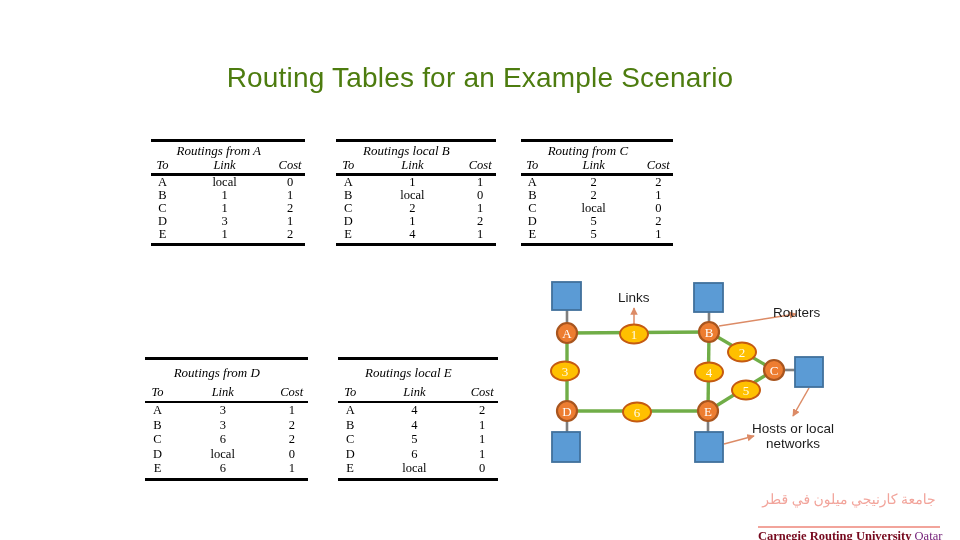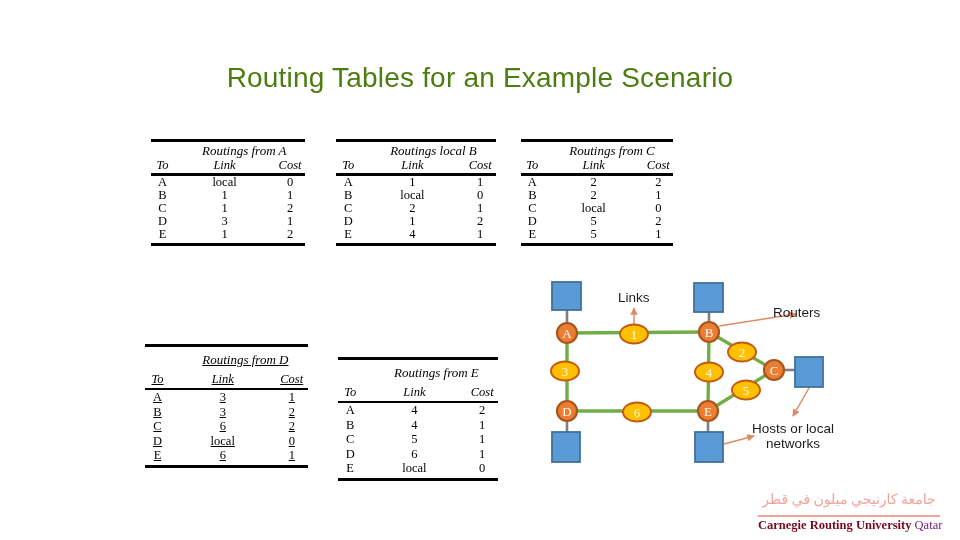--- a/index.html
+++ b/index.html
@@ -9,61 +9,61 @@
   .slide-title{
     position:absolute;left:0;top:50px;width:100%;
     text-align:center;font-size:28px;color:#4d7c0f;font-weight:400;
     letter-spacing:.2px;font-family:"Liberation Sans",sans-serif;margin-top:12px;
   }
 
   
   .rtable{position:absolute;font-family:"Liberation Serif",serif;color:#000;}
   .rt-rule{height:2.5px;background:#000;}
   .rt-rule-bot{height:3px;margin-top:2px;}
-  .rt-title{font-style:italic;text-align:right;padding-right:12%;font-size:13px;}
+  .rt-title{font-style:italic;text-align:center;padding-right:12%;font-size:13px;}
   .rt-row{display:flex;gap:24px;}
   .rt-row span{display:block;text-align:center;}
   .rt-row span:nth-child(1){width:20%;}
   .rt-row span:nth-child(2){width:46%;}
   .rt-row span:nth-child(3){width:26%;}
   .rt-head{font-style:italic;font-size:12.5px;}
   .rt-body .rt-row{font-size:12.5px;}
 
   .rt-a .rt-title{height:16px;line-height:17px;}
   .rt-a .rt-head{height:15.5px;line-height:15.5px;}
   .rt-a .rt-body .rt-row{height:13px;line-height:13.4px;}
 
   .rt-b .rt-title{height:22px;line-height:25px;}
   .rt-b .rt-head{height:19px;line-height:20px;}
   .rt-b .rt-body .rt-row{height:14.6px;line-height:15px;}
 
   #table-a{left:151px;top:139px;width:154px;}
   #table-b{left:336px;top:139px;width:160px;}
   #table-c{left:521px;top:139px;width:152px;}
-  #table-d{left:145px;top:344px;width:163px;text-decoration:underline;}
+  #table-d{left:145px;top:357px;width:163px;}
   #table-e{left:338px;top:357px;width:160px;}
 
   
   .diagram{position:absolute;left:540px;top:275px;width:420px;height:200px;}
   .edge{stroke:var(--edge-green);stroke-width:3.4;fill:none;}
   .conn{stroke:var(--connector-gray);stroke-width:2.6;fill:none;}
   .host{fill:var(--host-fill);stroke:var(--host-stroke);stroke-width:1.8;}
   .router{fill:var(--router-fill);stroke:var(--router-stroke);stroke-width:2.2;}
   .linknode{fill:var(--link-fill);stroke:var(--link-stroke);stroke-width:2;}
   .callout{stroke:var(--callout);stroke-width:1.5;fill:none;}
   .nodelabel{fill:#ffffff;font:13px "Liberation Serif",serif;text-anchor:middle;}
   .linklabel{fill:#fffbe8;font:13px "Liberation Serif",serif;text-anchor:middle;}
   .anno{fill:#1c1c1c;font:13.5px "Liberation Sans",sans-serif;}
   .anno-mid{text-anchor:middle;}
 
   
   .logo{position:absolute;left:758px;top:492px;width:182px;text-align:center;
         font-family:"Liberation Serif",serif;}
   .logo-arabic{color:#f2a49b;font-size:14px;line-height:15px;
-               border-bottom:2px solid #f2a49b;padding-bottom:8px;}
+               border-bottom:2px solid #f2a49b;padding-bottom:19px;}
   .logo-english{font-size:12.5px;line-height:15px;margin-top:1px;white-space:nowrap;}
   .logo-cmu{color:#76091e;font-weight:bold;}
   .logo-qatar{color:#701a75;}
 </style>
 </head>
 <body>
 
 <div class="slide">
 
   <div class="slide-title">Routing Tables for an Example Scenario</div>
@@ -139,21 +139,21 @@
         <div class="rt-row">
           <span>E</span>
           <span>4</span>
           <span>1</span>
         </div>
       </div>
       <div class="rt-rule rt-rule-bot"></div>
     </div>
   <div id="table-c" class="rtable rt-a">
       <div class="rt-rule"></div>
-      <div class="rt-title">Routings from C</div>
+      <div class="rt-title">Routing from C</div>
       <div class="rt-row rt-head">
         <span>To</span>
         <span>Link</span>
         <span>Cost</span>
       </div>
       <div class="rt-rule"></div>
       <div class="rt-body">
         <div class="rt-row">
           <span>A</span>
           <span>2</span>
@@ -215,21 +215,21 @@
         <div class="rt-row">
           <span>E</span>
           <span>6</span>
           <span>1</span>
         </div>
       </div>
       <div class="rt-rule rt-rule-bot"></div>
     </div>
   <div id="table-e" class="rtable rt-b">
       <div class="rt-rule"></div>
-      <div class="rt-title">Routings from E</div>
+      <div class="rt-title">Routings local E</div>
       <div class="rt-row rt-head">
         <span>To</span>
         <span>Link</span>
         <span>Cost</span>
       </div>
       <div class="rt-rule"></div>
       <div class="rt-body">
         <div class="rt-row">
           <span>A</span>
           <span>4</span>

